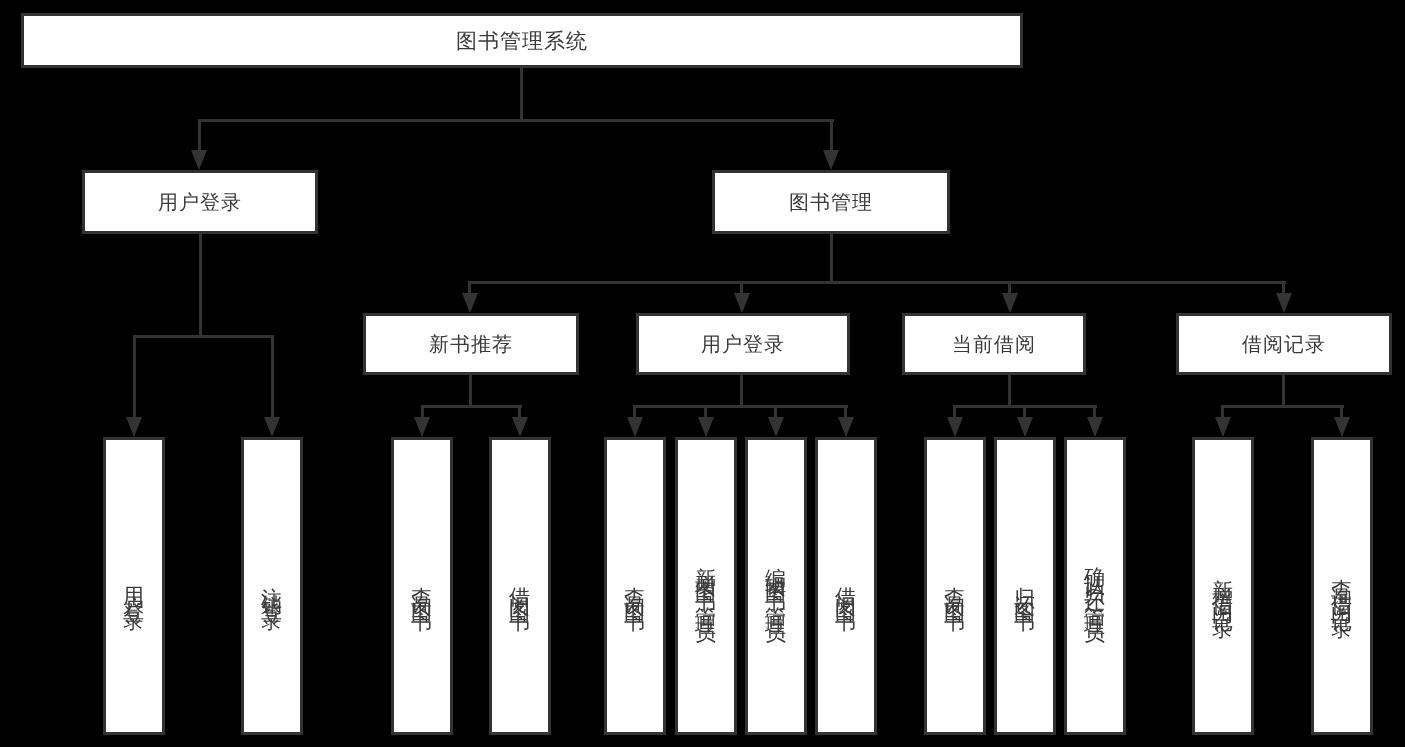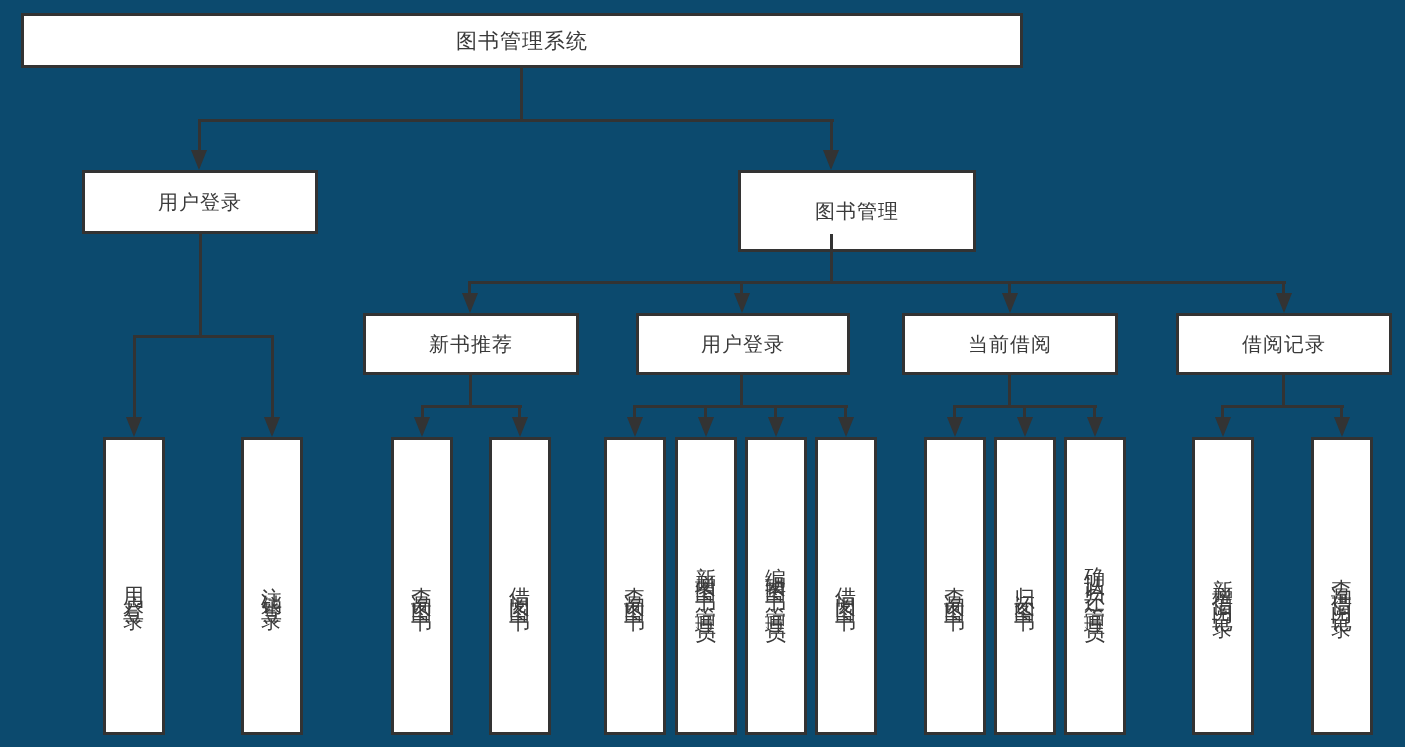--- a/index.html
+++ b/index.html
@@ -1,19 +1,19 @@
 <!DOCTYPE html>
 <html><head>
 <meta charset="utf-8">
 <style>
   html,body{margin:0;padding:0;background:#ffffff;}
   .canvas{
     position:relative;
     width:1405px;height:747px;
-    background:#0c4a6e;
+    background:#000000;
     font-family:"Liberation Sans","DejaVu Sans",sans-serif;
     overflow:hidden;
   }
   .node{
     position:absolute;
     box-sizing:border-box;
     border:3px solid #333333;
     background:#ffffff;
     display:flex;align-items:center;justify-content:center;
     color:#3a3a3a;
@@ -57,21 +57,21 @@
   <div class="vl" style="left:520px;top:68px;height:52px"></div>
   <div class="hl" style="left:198px;top:119px;width:636px"></div>
   <div class="vl" style="left:198px;top:119px;height:32px"></div>
   <div class="tri" style="left:191px;top:150px"></div>
   <div class="vl" style="left:830px;top:119px;height:32px"></div>
   <div class="tri" style="left:823px;top:150px"></div>
 
   <div class="node hlabel" style="left:82px;top:170px;width:236px;height:64px">
     <span>用户登录</span>
   </div>
-  <div class="node hlabel" style="left:738px;top:170px;width:238px;height:82px">
+  <div class="node hlabel" style="left:712px;top:170px;width:238px;height:64px">
     <span>图书管理</span>
   </div>
 
   <div class="vl" style="left:199px;top:234px;height:102px"></div>
   <div class="hl" style="left:133px;top:335px;width:141px"></div>
   <div class="vl" style="left:133px;top:335px;height:83px"></div>
   <div class="tri" style="left:126px;top:417px"></div>
   <div class="vl" style="left:271px;top:335px;height:83px"></div>
   <div class="tri" style="left:264px;top:417px"></div>
 
@@ -85,21 +85,21 @@
   <div class="tri" style="left:1002px;top:293px"></div>
   <div class="vl" style="left:1282px;top:281px;height:14px"></div>
   <div class="tri" style="left:1276px;top:293px"></div>
 
   <div class="node hlabel" style="left:363px;top:313px;width:216px;height:62px">
     <span>新书推荐</span>
   </div>
   <div class="node hlabel" style="left:636px;top:313px;width:214px;height:62px">
     <span>用户登录</span>
   </div>
-  <div class="node hlabel" style="left:902px;top:313px;width:216px;height:62px">
+  <div class="node hlabel" style="left:902px;top:313px;width:184px;height:62px">
     <span>当前借阅</span>
   </div>
   <div class="node hlabel" style="left:1176px;top:313px;width:216px;height:62px">
     <span>借阅记录</span>
   </div>
 
   <div class="vl" style="left:469px;top:375px;height:32px"></div>
   <div class="hl" style="left:421px;top:405px;width:101px"></div>
   <div class="vl" style="left:421px;top:405px;height:14px"></div>
   <div class="tri" style="left:414px;top:417px"></div>

